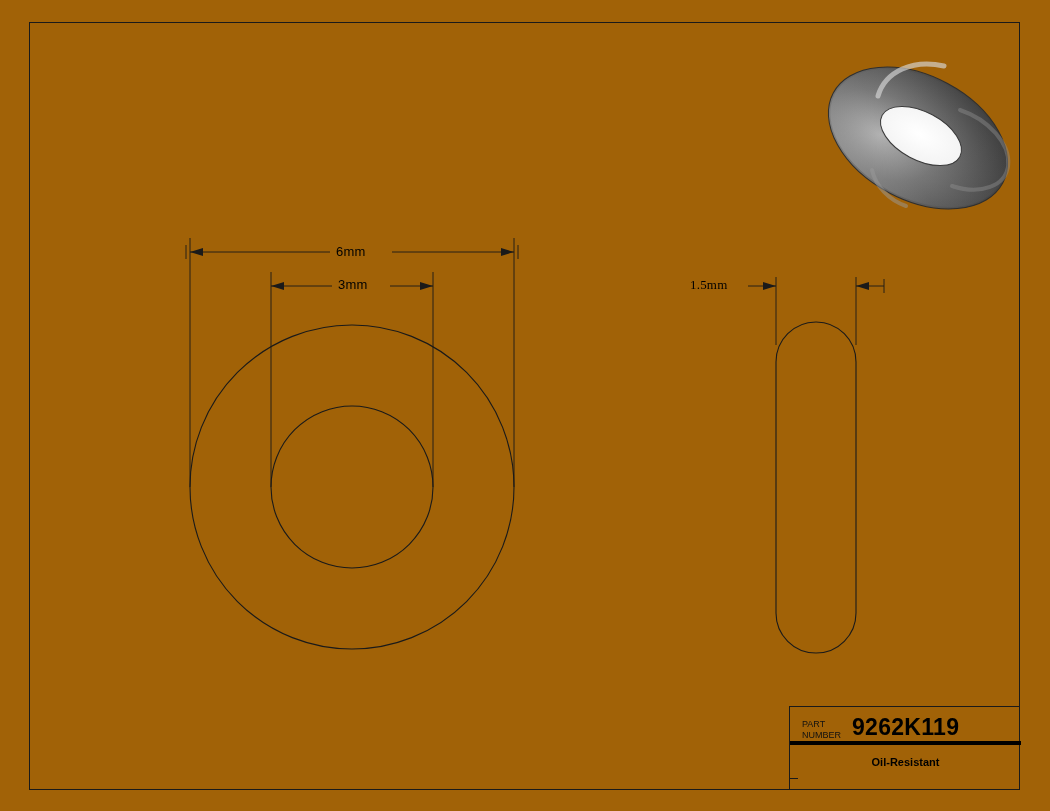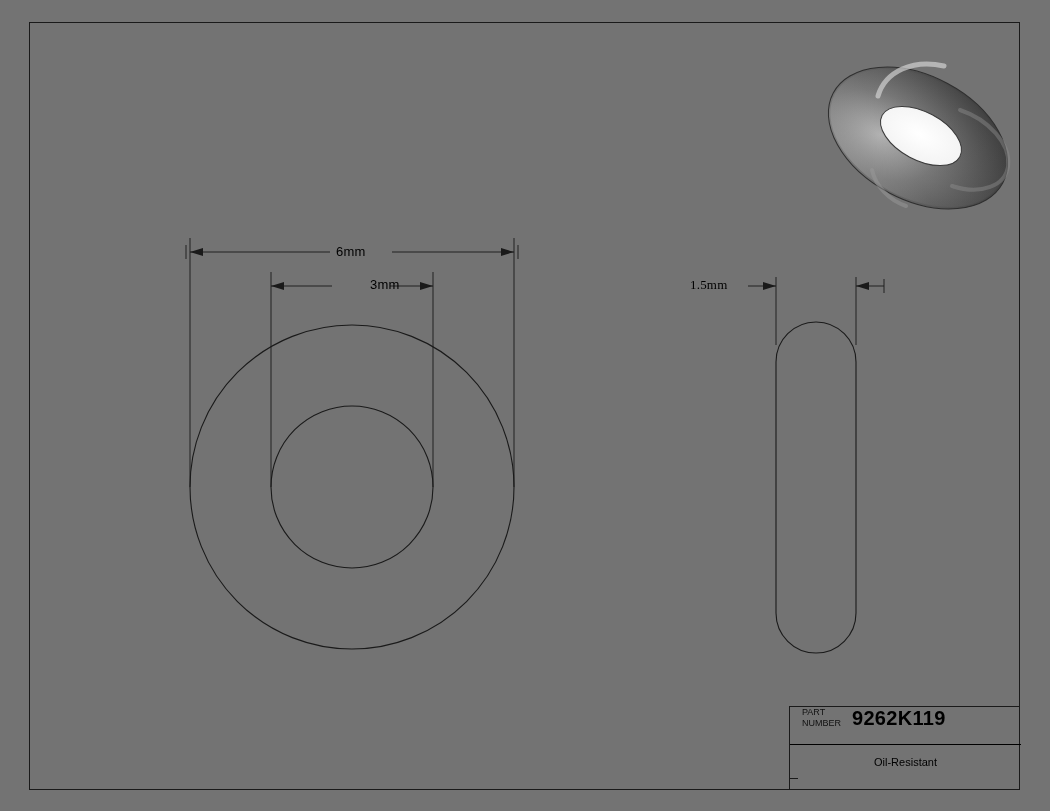--- a/index.html
+++ b/index.html
@@ -11,21 +11,21 @@
     width: 1050px;
     height: 811px;
     font-family: "Liberation Sans", sans-serif;
     color: #000000;
     overflow: hidden;
   }
   #sheet {
     position: relative;
     width: 1050px;
     height: 811px;
-    background: #737373;
+    background: #a16207;
   }
   .frame {
     position: absolute;
     left: 29px;
     top: 22px;
     width: 991px;
     height: 768px;
     border: 1px solid #1a1a1a;
     box-sizing: border-box;
   }
@@ -44,21 +44,20 @@
     white-space: nowrap;
     letter-spacing: 0.2px;
   }
   #label-6mm {
     left: 336px;
     top: 244px;
   }
   #label-3mm {
     left: 338px;
     top: 277px;
-    margin-left: 32px;
   }
   #label-15mm {
     left: 690px;
     top: 277px;
     font-family: Liberation Serif, serif;
   }
   
   .titleblock {
     position: absolute;
     left: 789px;
@@ -69,51 +68,51 @@
     border-top: 1px solid #1a1a1a;
     box-sizing: border-box;
   }
   .tb-row1 {
     position: absolute;
     left: 0;
     top: 0;
     width: 231px;
     height: 38px;
     display: flex;
-    align-items: flex-start;
-    border-bottom: 1px solid #000000;
+    align-items: flex-end;
+    border-bottom: 4px solid #000000;
     box-sizing: border-box;
   }
   .tb-partlabel {
     width: 62px;
     padding-left: 12px;
     font-size: 9px;
     line-height: 11px;
     color: #111;
     box-sizing: border-box;
   }
   .tb-partnumber {
-    font-size: 20px;
+    font-size: 23px;
     font-weight: bold;
     letter-spacing: 0.3px;
     color: #000;
   }
   .tb-row2 {
     position: absolute;
     left: 0;
     top: 38px;
     width: 231px;
     height: 46px;
     box-sizing: border-box;
     padding-top: 9px;
     text-align: center;
   }
   .tb-desc {
     font-size: 11px;
-    font-weight: normal;
+    font-weight: bold;
     line-height: 16px;
     color: #000;
   }
   
   .tb-tick {
     position: absolute;
     left: 789px;
     top: 778px;
     width: 9px;
     height: 1px;

